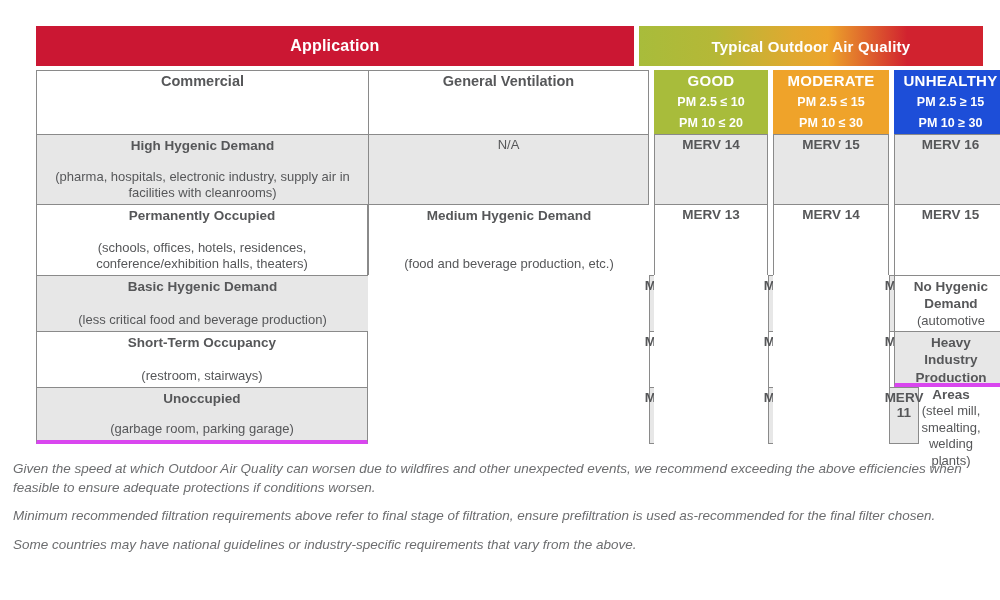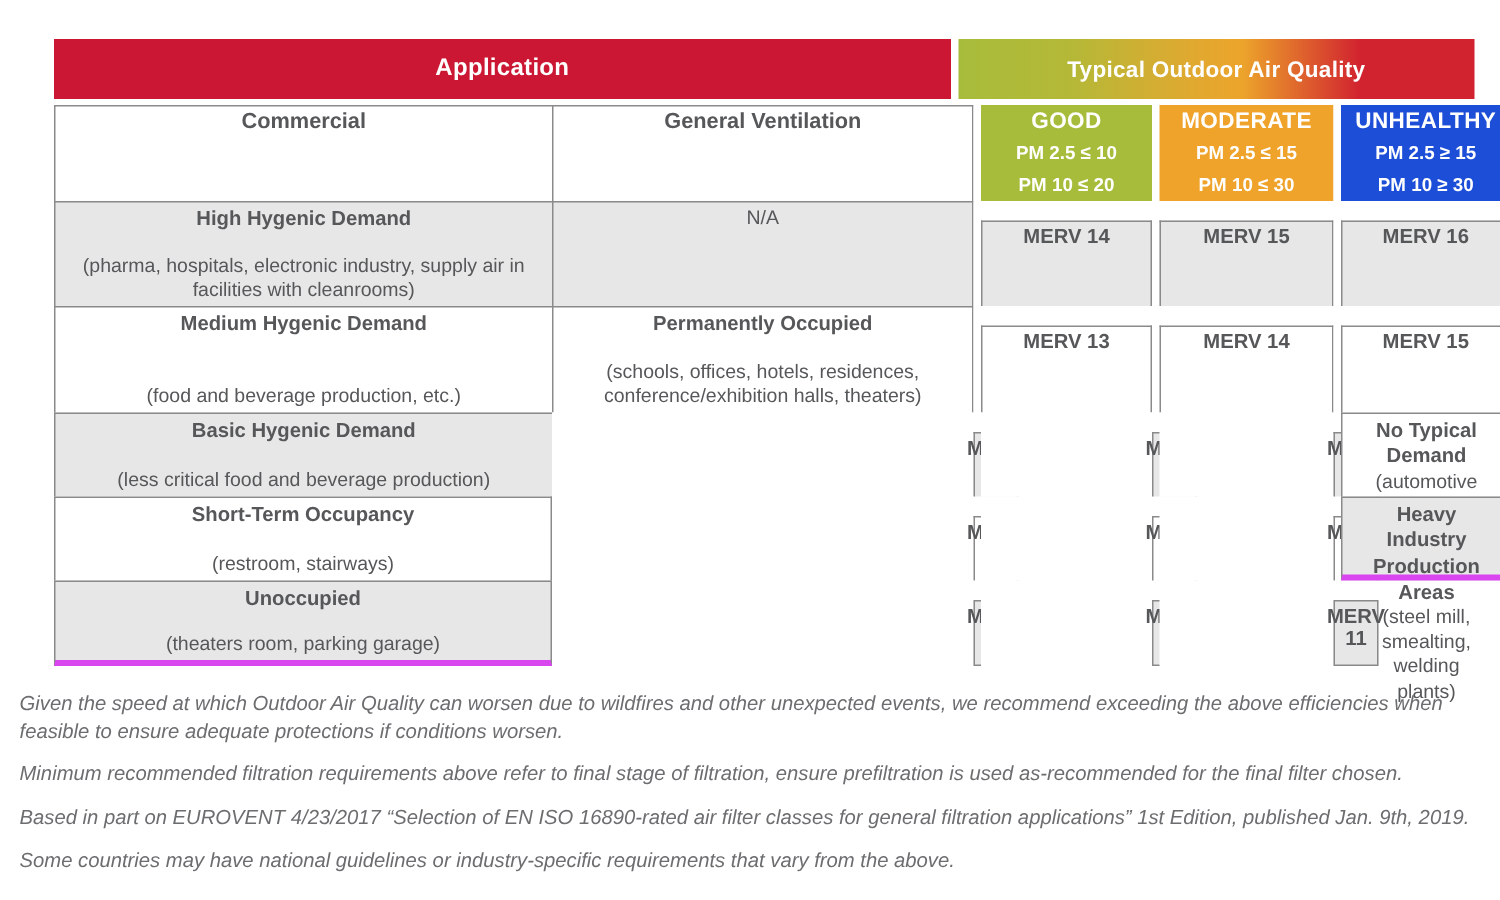--- a/index.html
+++ b/index.html
@@ -50,21 +50,21 @@
   
   .aq-head { color: #ffffff; padding: 2px 2px; }
   .aq-head .aq-name { font-weight: bold; font-size: 15px; letter-spacing: 0.3px; }
   .aq-head .aq-pm { font-weight: bold; font-size: 12.5px; line-height: 1.35; }
   .bg-good { background: #a8bc3b; }
   .bg-moderate { background: #efa32a; }
   .bg-unhealthy { background: #1d4ed8; }
 
   .merv-cell {
     border: 1px solid #8a8a8a; border-bottom: none;
-    font-weight: bold; font-size: 13.5px; color: #565759; margin-top: 13px;
+    font-weight: bold; font-size: 13.5px; color: #565759;
   }
   .merv-cell.row-end { border-bottom: 1px solid #8a8a8a; }
   .gutter { background: #ffffff; }
 
   
   .notes { position: absolute; top: 460px; left: 13px; width: 968px; }
   .note {
     font-style: italic; font-size: 13.5px; line-height: 1.38;
     color: #6c6d6f; margin-bottom: 10px;
   }
@@ -118,77 +118,76 @@
       <span class="cell-desc">N/A</span>
       <span class="cell-desc"></span>
     </div>
     <div class="gutter"></div>
     <div class="cell merv-cell row-gray">MERV 14</div>
     <div class="gutter"></div>
     <div class="cell merv-cell row-gray">MERV 15</div>
     <div class="gutter"></div>
     <div class="cell merv-cell row-gray">MERV 16</div>
 
+    <div class="cell app-cell col-end">
+      <span class="cell-title">Permanently Occupied</span>
+      <span class="cell-desc">(schools, offices, hotels, residences, conference/exhibition halls, theaters)</span>
+    </div>
     <div class="cell app-cell">
       <span class="cell-title">Medium Hygenic Demand</span>
       <span class="cell-desc">(food and beverage production, etc.)</span>
-    </div>
-    <div class="cell app-cell col-end">
-      <span class="cell-title">Permanently Occupied</span>
-      <span class="cell-desc">(schools, offices, hotels, residences, conference/exhibition halls, theaters)</span>
     </div>
     <div class="gutter"></div>
     <div class="cell merv-cell">MERV 13</div>
     <div class="gutter"></div>
     <div class="cell merv-cell">MERV 14</div>
     <div class="gutter"></div>
     <div class="cell merv-cell">MERV 15</div>
 
     <div class="cell app-cell row-gray">
       <span class="cell-title">Basic Hygenic Demand</span>
       <span class="cell-desc">(less critical food and beverage production)</span>
     </div>
     <div class="gutter"></div>
     <div class="cell merv-cell row-gray">MERV 11</div>
     <div class="gutter"></div>
     <div class="cell merv-cell row-gray">MERV 12</div>
     <div class="gutter"></div>
     <div class="cell merv-cell row-gray">MERV 13</div>
 
     <div class="cell app-cell">
-      <span class="cell-title">No Typical Demand</span>
+      <span class="cell-title">No Hygenic Demand</span>
       <span class="cell-desc">(automotive general production)</span>
     </div>
     <div class="cell app-cell col-end">
       <span class="cell-title">Short-Term Occupancy</span>
       <span class="cell-desc">(restroom, stairways)</span>
     </div>
     <div class="gutter"></div>
     <div class="cell merv-cell">MERV 8</div>
     <div class="gutter"></div>
     <div class="cell merv-cell">MERV 11</div>
     <div class="gutter"></div>
     <div class="cell merv-cell">MERV 12</div>
 
     <div class="cell app-cell row-gray row-end">
       <span class="cell-title">Heavy Industry Production Areas</span>
       <span class="cell-desc">(steel mill, smealting, welding plants)</span>
     </div>
     <div class="cell app-cell col-end row-gray row-end">
       <span class="cell-title">Unoccupied</span>
-      <span class="cell-desc">(theaters room, parking garage)</span>
+      <span class="cell-desc">(garbage room, parking garage)</span>
     </div>
     <div class="gutter"></div>
     <div class="cell merv-cell row-gray row-end">MERV 7</div>
     <div class="gutter"></div>
     <div class="cell merv-cell row-gray row-end">MERV 8</div>
     <div class="gutter"></div>
     <div class="cell merv-cell row-gray row-end">MERV 11</div>
 
   </div>
 </div>
 
 <div class="notes">
   <p class="note">Given the speed at which Outdoor Air Quality can worsen due to wildfires and other unexpected events, we recommend exceeding the above efficiencies when feasible to ensure adequate protections if conditions worsen.</p>
   <p class="note">Minimum recommended filtration requirements above refer to final stage of filtration, ensure prefiltration is used as-recommended for the final filter chosen.</p>
-  <p class="note">Based in part on EUROVENT 4/23/2017 “Selection of EN ISO 16890-rated air filter classes for general filtration applications” 1st Edition, published Jan. 9th, 2019.</p>
   <p class="note">Some countries may have national guidelines or industry-specific requirements that vary from the above.</p>
 </div>
 
 </body></html>

